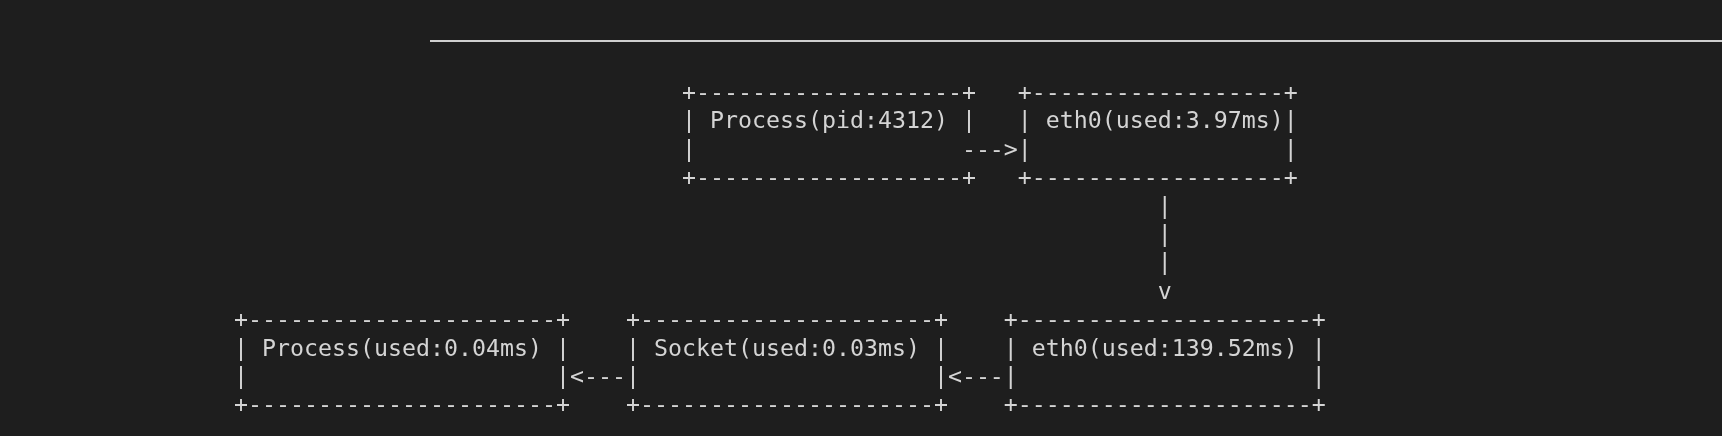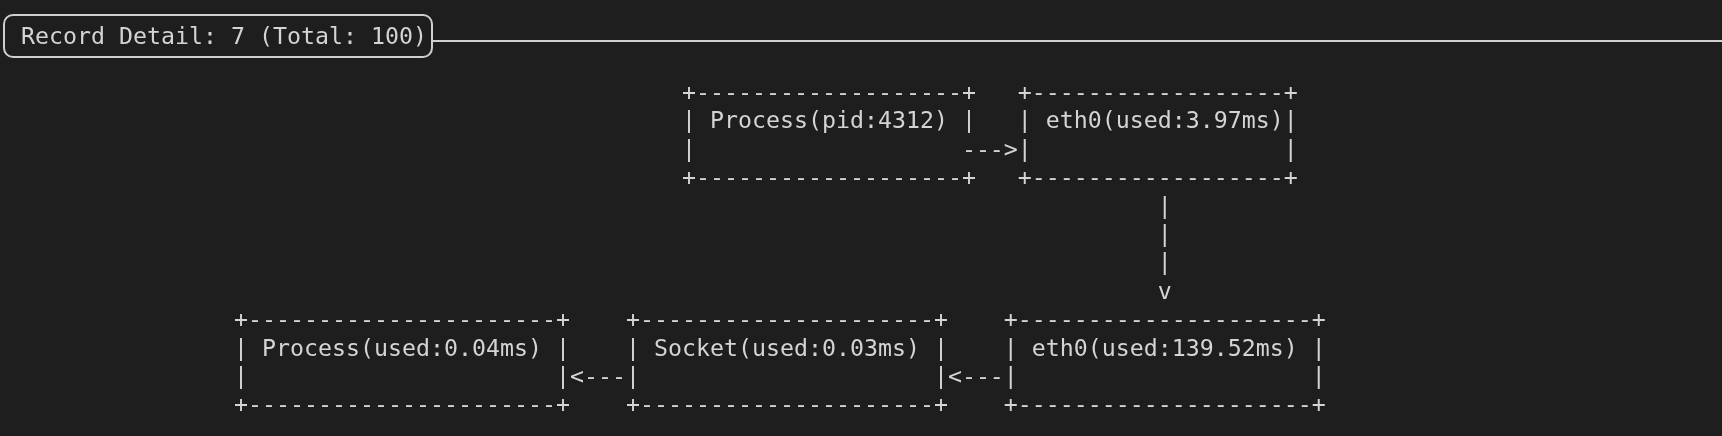--- a/index.html
+++ b/index.html
@@ -60,23 +60,20 @@
     color: var(--text, #d4d4d4);
   }
 </style>
 </head>
 <body style="--background: #1e1e1e; --text: #d4d4d4; --border: #cfcfcf;">
 
 <div class="screen">
 
   <div class="pane-border-line"></div>
 
-  <div class="pane-title-box">
-    <span>Record Detail: 7 (Total: 100)</span>
-  </div>
 
   <pre class="ascii-diagram">                                +-------------------+   +------------------+
                                 | Process(pid:4312) |   | eth0(used:3.97ms)|
                                 |                   ---&gt;|                  |
                                 +-------------------+   +------------------+
                                                                   |
                                                                   |
                                                                   |
                                                                   v
 +----------------------+    +---------------------+    +---------------------+

